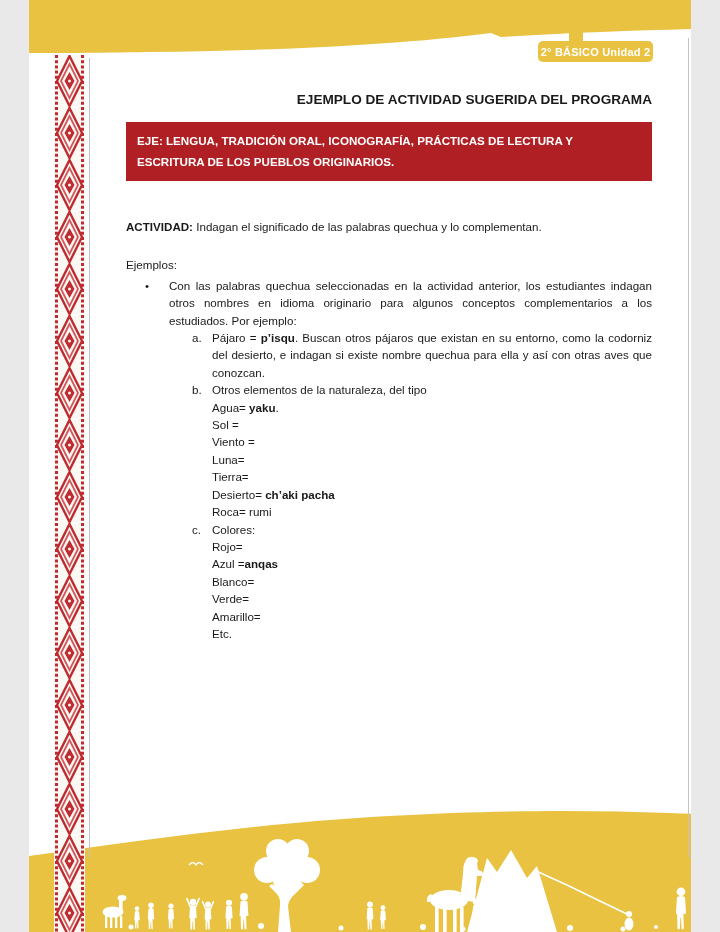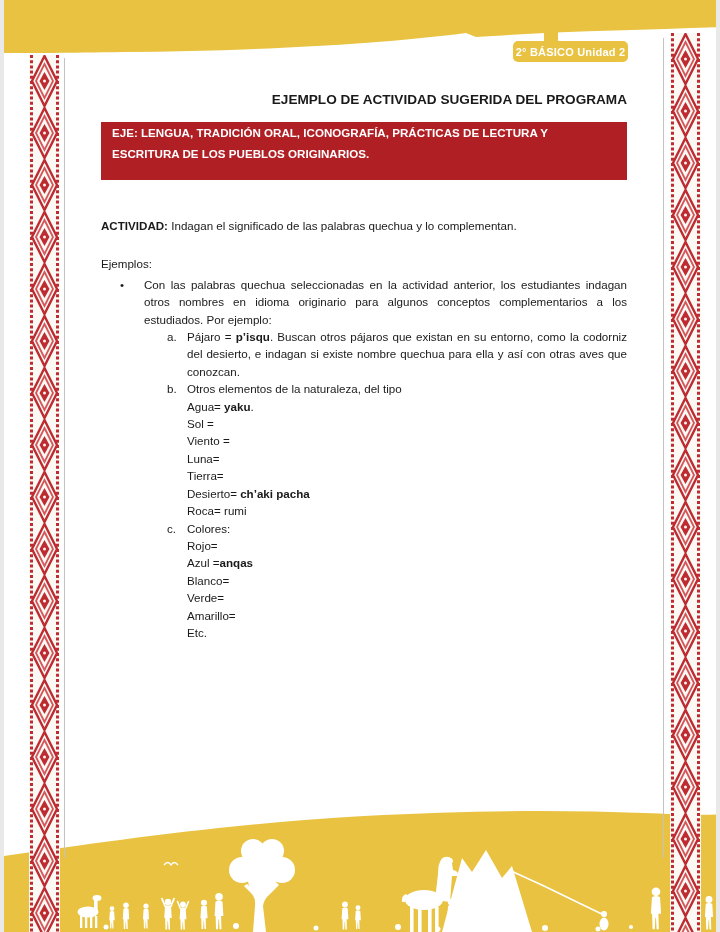--- a/index.html
+++ b/index.html
@@ -1,19 +1,19 @@
 <!DOCTYPE html>
 <html><head>
 <meta charset="utf-8">
 <style>
   * { margin:0; padding:0; box-sizing:border-box; }
   html,body { background:#e9e9e9; }
   body { font-family:"Liberation Sans", sans-serif; }
   .page {
-    position:relative; width:712px; height:932px; background:#ffffff;
+    position:relative; width:662px; height:932px; background:#ffffff;
     overflow:hidden; margin:0 auto;
   }
   
   .top-band { position:absolute; top:0; left:0; z-index:2; }
   .badge-tab {
     position:absolute; left:540px; top:30px; width:14px; height:14px;
     background:#E8C240; z-index:2;
   }
   .unit-badge {
     position:absolute; left:509px; top:41px; width:115px; height:21px;
@@ -31,21 +31,21 @@
   
   .footer { position:absolute; left:0; bottom:0; z-index:1; }
   
   .content {
     position:absolute; left:97px; top:91px; width:526px; z-index:3;
     color:#1a1a1a; font-size:11.6px; line-height:17.4px;
   }
   .page-title { font-size:13.6px; font-weight:bold; text-align:right; line-height:17px; }
   .eje-banner {
     margin-top:14px; background:#B01F24; color:#ffffff; font-weight:bold;
-    font-size:11.6px; line-height:20.5px; padding:1px 11px; min-height:58px;
+    font-size:11.6px; line-height:20.5px; padding:9px 11px; min-height:58px;
   }
   .activity-line { margin-top:37px; }
   .activity-line b { font-weight:bold;margin-top:40px; }
   .examples-line { margin-top:21px; }
   .bullet-row { display:flex; margin-top:3px; }
   .bullet-marker { margin-left:19px; width:24px; flex:0 0 24px; }
   .bullet-text { flex:1; text-align:justify; }
   .item-row { display:flex; margin-left:66px; }
   .item-label { width:20px; flex:0 0 20px; }
   .item-body { flex:1; }

